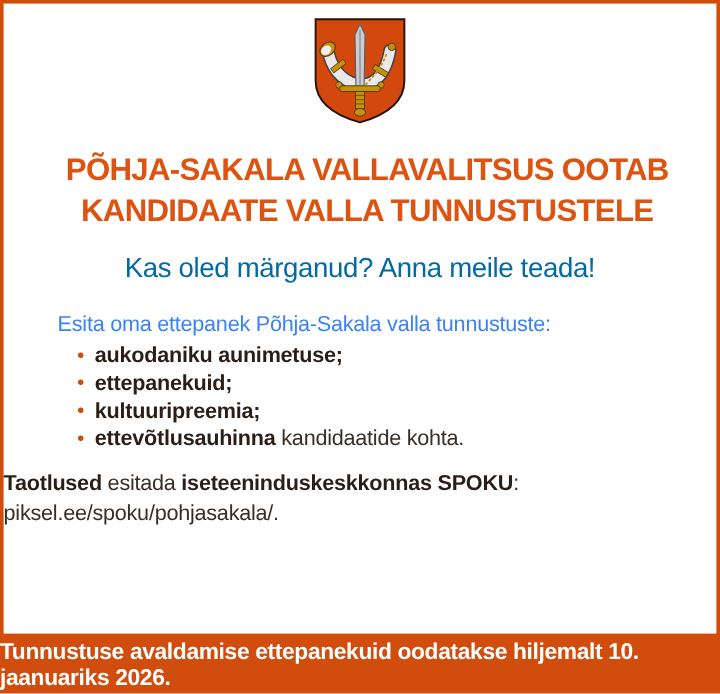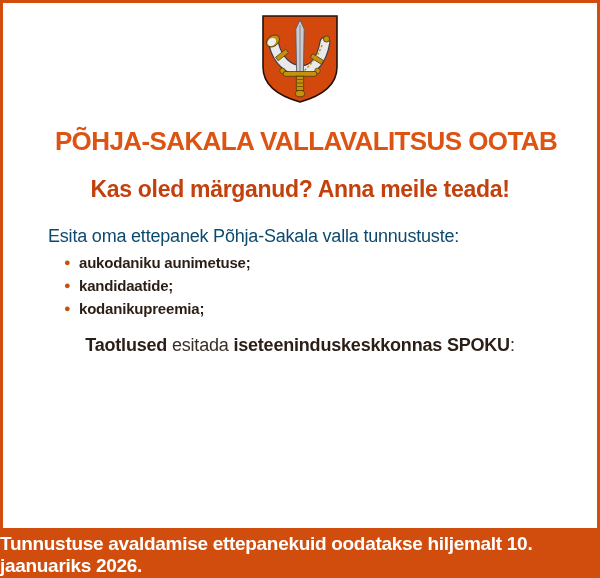--- a/index.html
+++ b/index.html
@@ -29,63 +29,62 @@
     font-size: 26px;
     font-weight: bold;
     line-height: 34px;
     letter-spacing: -0.6px;
   }
   .title .tl { display: block; padding-left: 12px; }
 
   .subtitle {
     margin-top: 16px;
     text-align: center;
-    color: #c2410c;
+    color: #0369a1;
     font-size: 23px;
-    font-weight: bold;
+    font-weight: normal;
     line-height: 30px;
     letter-spacing: -0.3px;
   }
 
   .intro {
     margin-top: 20px;
     margin-left: 45px;
-    color: #0c4a6e;
+    color: #3b82f6;
     font-size: 18px;
     line-height: 24px;
     letter-spacing: -0.2px;
   }
 
   ul.awards {
     margin-top: 3px;
     margin-left: 45px;
     list-style: none;
   }
   ul.awards li {
     position: relative;
     padding-left: 31px;
-    font-size: 15px;
+    font-size: 18px;
     line-height: 23px;
     color: #3A2D25;
     letter-spacing: -0.2px;
   }
   ul.awards li::before {
     content: "●";
     position: absolute;
     left: 16px;
     top: 0;
     color: #C8500F;
     font-size: 11px;
     line-height: 23px;
   }
   ul.awards li b, .apply b { color: #2B1E16; }
 
   .apply {
     margin-top: 13px;
-    text-align: center;
     color: #3A2D25;
     font-size: 18px;
     line-height: 25px;
     letter-spacing: -0.2px;
   }
 
   .footer {
     position: absolute;
     left: 0; right: 0; bottom: 0;
     height: 46px;
@@ -136,34 +135,37 @@
 
         <rect x="35.3" y="62.2" width="7.4" height="14.5" fill="#C5920E" stroke="#50380A" stroke-width="0.8"></rect>
         <path d="M35.3,65.5 h7.4 M35.3,69 h7.4 M35.3,72.5 h7.4" stroke="#7A5A08" stroke-width="1"></path>
 
         <ellipse cx="39" cy="79.6" rx="4.6" ry="3.2" fill="#C5920E" stroke="#50380A" stroke-width="0.8"></ellipse>
       </svg>
     </div>
 
     <h1 class="title">
       <span class="tl">PÕHJA-SAKALA VALLAVALITSUS OOTAB</span>
+      <span class="tl">KANDIDAATE VALLA TUNNUSTUSTELE</span>
     </h1>
 
     <h2 class="subtitle">Kas oled märganud? Anna meile teada!</h2>
 
     <p class="intro">Esita oma ettepanek Põhja-Sakala valla tunnustuste:</p>
 
     <ul class="awards">
       <li><b>aukodaniku aunimetuse;</b><span></span></li>
-      <li><b>kandidaatide;</b><span></span></li>
-      <li><b>kodanikupreemia;</b><span></span></li>
+      <li><b>ettepanekuid;</b><span></span></li>
+      <li><b>kultuuripreemia;</b><span></span></li>
+      <li><b>ettevõtlusauhinna</b><span> kandidaatide kohta.</span></li>
     </ul>
 
     <p class="apply">
       <b>Taotlused</b><span> esitada </span><b>iseteeninduskeskkonnas SPOKU</b><span>:</span><br>
+      <span class="url">piksel.ee/spoku/pohjasakala/.</span>
     </p>
 
   </div>
 
   <div class="footer">
     <span>Tunnustuse avaldamise ettepanekuid oodatakse hiljemalt 10. jaanuariks 2026.</span>
   </div>
 </div>
 
 </body></html>

